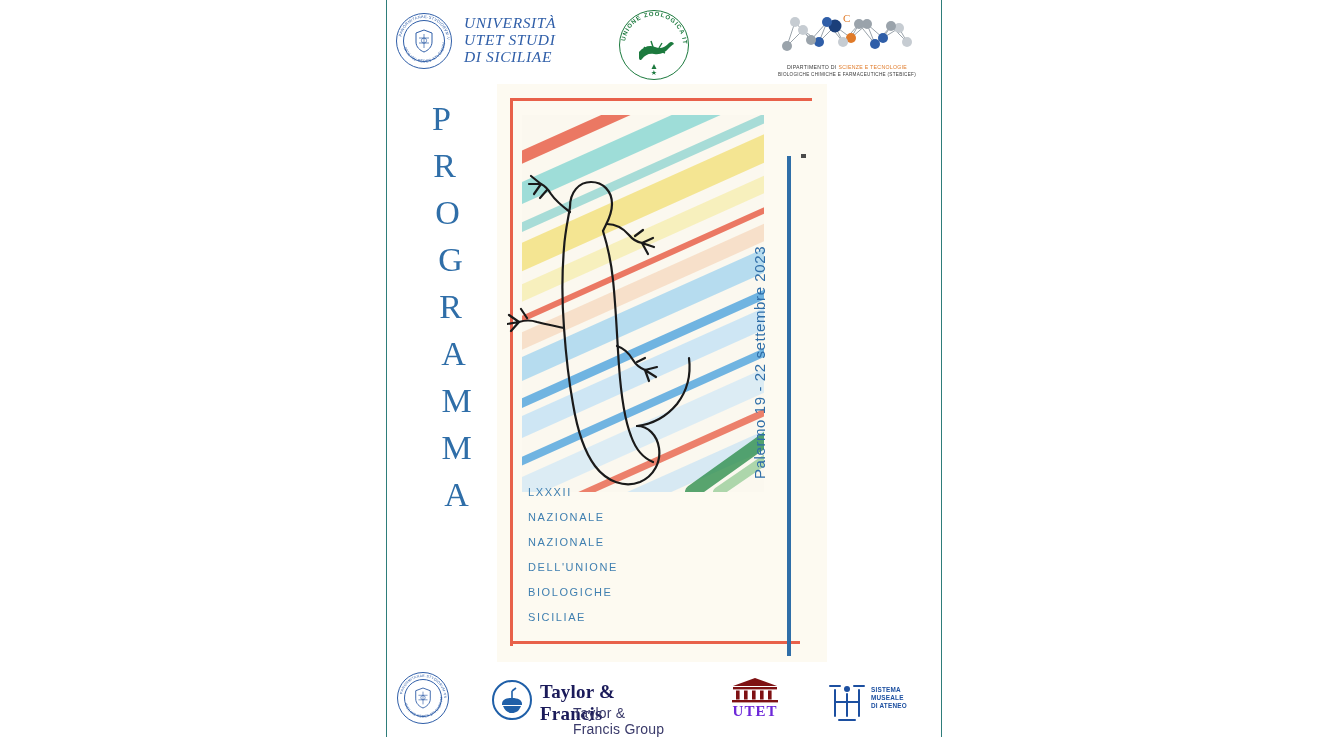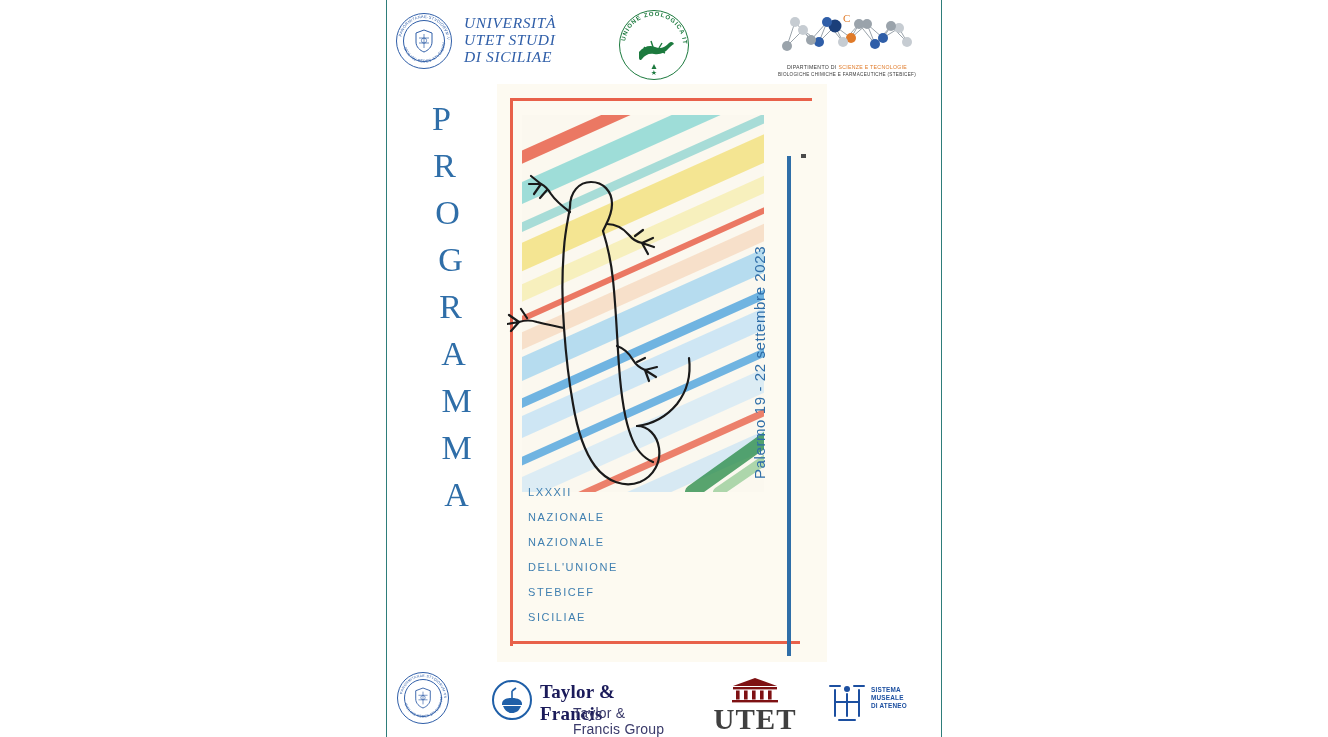--- a/index.html
+++ b/index.html
@@ -289,24 +289,24 @@
     top: 13px;
     width: 100px;
     height: 48px;
     text-align: center;
   }
   .utet-word {
     position: absolute;
     left: 0;
     top: 26px;
     width: 100px;
-    color: #404040;
+    color: #6d28d9;
     font-family: "Liberation Serif", serif;
     font-weight: bold;
-    font-size: 29px;
+    font-size: 15px;
     letter-spacing: 1px;
   }
 
   .sma {
     position: absolute;
     left: 440px;
     top: 14px;
     width: 110px;
     height: 46px;
   }
@@ -492,21 +492,21 @@
         </g>
       </svg>
 
       <div class="date-vertical">Palermo 19 - 22 settembre 2023</div>
 
       <div class="congress-title">
         <div>LXXXII</div>
         <div>NAZIONALE</div>
         <div>NAZIONALE</div>
         <div>DELL'UNIONE</div>
-        <div>STEBICEF</div>
+        <div>BIOLOGICHE</div>
         <div>SICILIAE</div>
       </div>
     </div>
 
     <div class="bottom-logos">
 
       <div class="unipa-seal-small">
         <div class="seal-ring"></div>
         <div class="seal-ring inner"></div>
         <svg class="seal-crest" viewBox="0 0 22 24" style="width:20px;height:22px">

